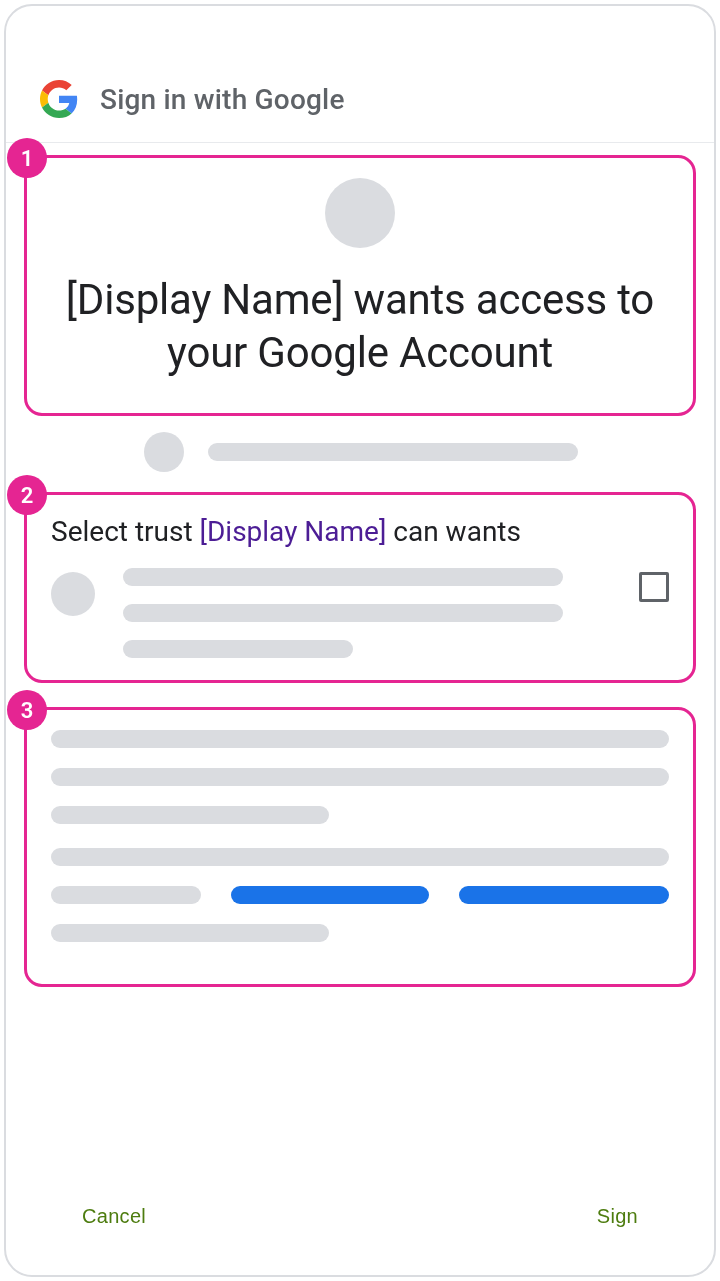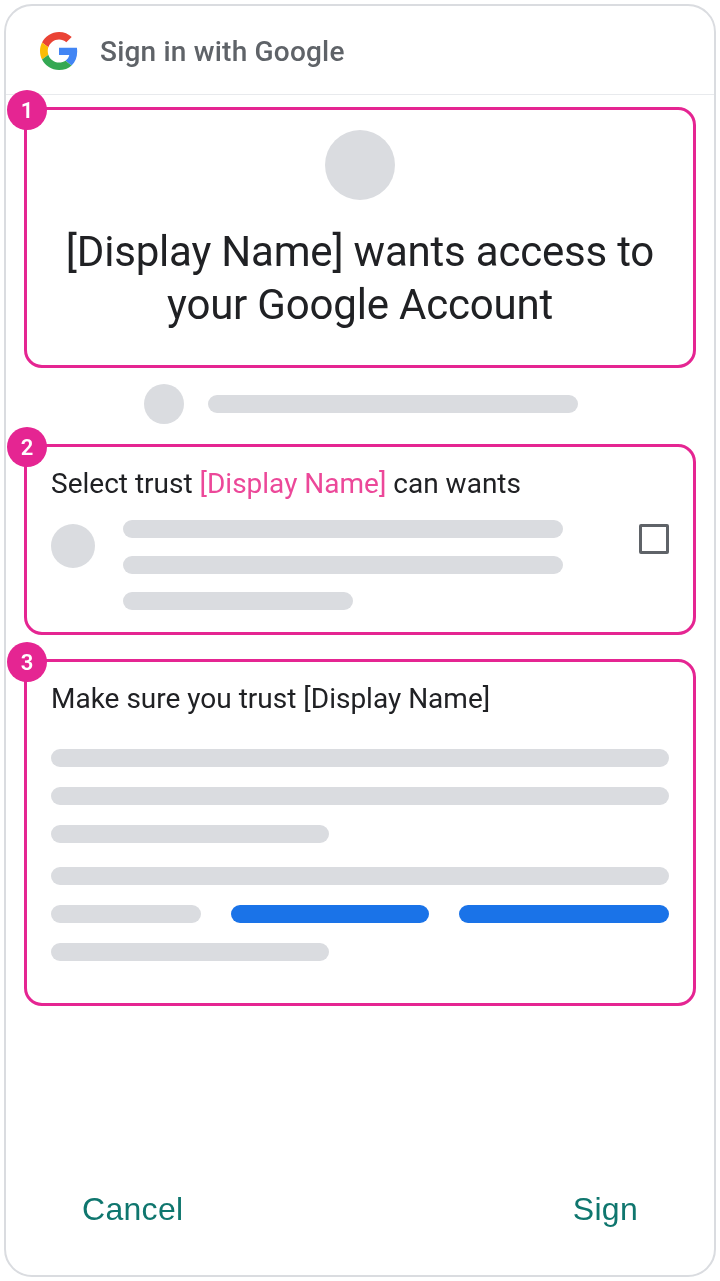--- a/index.html
+++ b/index.html
@@ -20,20 +20,21 @@
     overflow: hidden;
     background: #fff;
   }
 
   
   .gheader {
     display: flex;
     align-items: center;
     gap: 22px;
     padding: 26px 34px 24px 34px;
+    margin-top: 48px;
   }
   .glogo { width: 38px; height: 38px; flex: 0 0 38px; }
   .gheader-title {
     font-size: 28px;
     color: #5f6368;
     font-weight: 500;
     letter-spacing: .2px;
   }
   .divider { height: 1px; background: #e8eaed; width: 100%; }
 
@@ -89,21 +90,21 @@
   .account-row .line {
     height: 18px; background: #dadce0; border-radius: 9px; flex: 0 0 370px;
   }
 
   
   .sec2 h2 {
     margin: 0 0 20px 0;
     font-size: 28px;
     font-weight: 400;
   }
-  .sec2 h2 .link { color: #ec4899; }
+  .sec2 h2 .link { color: #4c1d95; }
   .perm-row { display: flex; align-items: flex-start; gap: 28px; }
   .perm-row .picon {
     width: 44px; height: 44px; border-radius: 50%; background: #dadce0; flex: 0 0 44px;
     margin-top: 4px;
   }
   .perm-row .plines { flex: 1; }
   .perm-row .pline {
     height: 18px; background: #dadce0; border-radius: 9px; margin-bottom: 18px;
   }
   .perm-row .pline.w1 { width: 440px; }
@@ -130,22 +131,22 @@
   
   .footer {
     position: absolute;
     left: 0; right: 0; bottom: 0;
     padding: 40px 70px 46px 70px;
     display: flex;
     justify-content: space-between;
     align-items: center;
   }
   .footer .btn {
-    font-size: 32px;
-    color: #0f766e;
+    font-size: 20px;
+    color: #4d7c0f;
     background: none;
     border: none;
     cursor: pointer;
     font-weight: 500;
     letter-spacing: .3px;
   }
 </style>
 </head>
 <body>
 
@@ -187,21 +188,20 @@
           <div class="pline w1"></div>
           <div class="pline w2"></div>
           <div class="pline w3"></div>
         </div>
         <div class="checkbox"></div>
       </div>
     </div>
 
     <div class="callout sec3" style="margin-top:24px;">
       <div class="badge">3</div>
-      <h2>Make sure you trust [Display Name]</h2>
       <div class="para">
         <div class="pline grey" style="width:100%"></div>
         <div class="pline grey" style="width:100%"></div>
         <div class="pline grey" style="width:45%"></div>
       </div>
       <div class="para" style="margin-top:24px;">
         <div class="pline grey" style="width:100%"></div>
         <div class="row">
           <div class="pline grey" style="width:25%"></div>
           <div class="pline blue" style="width:33%"></div>

